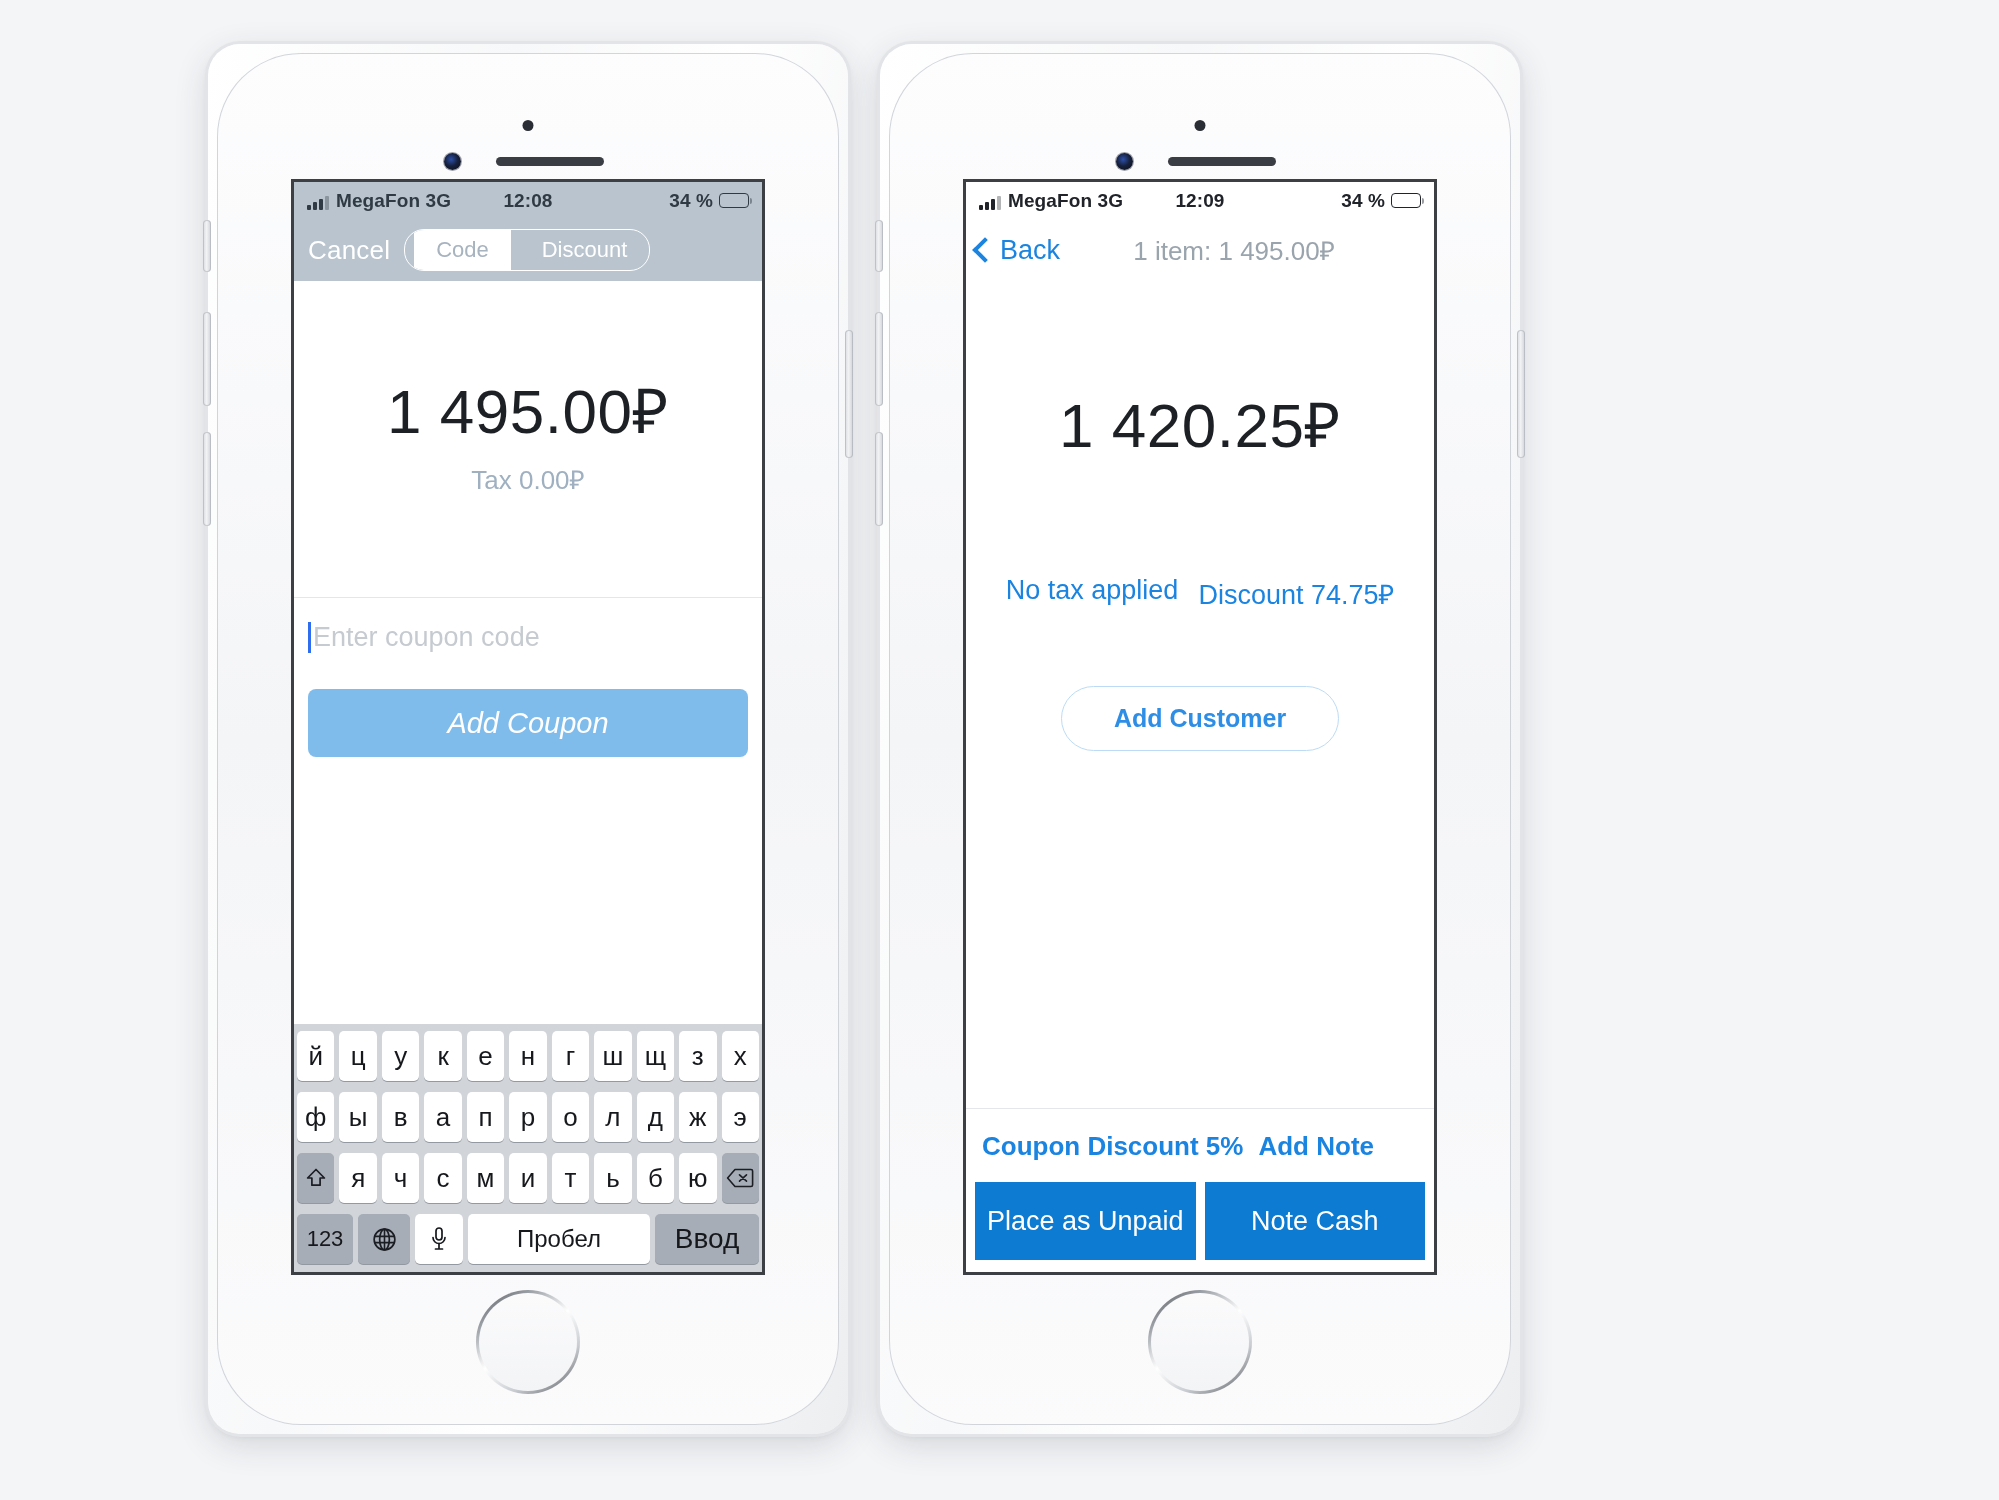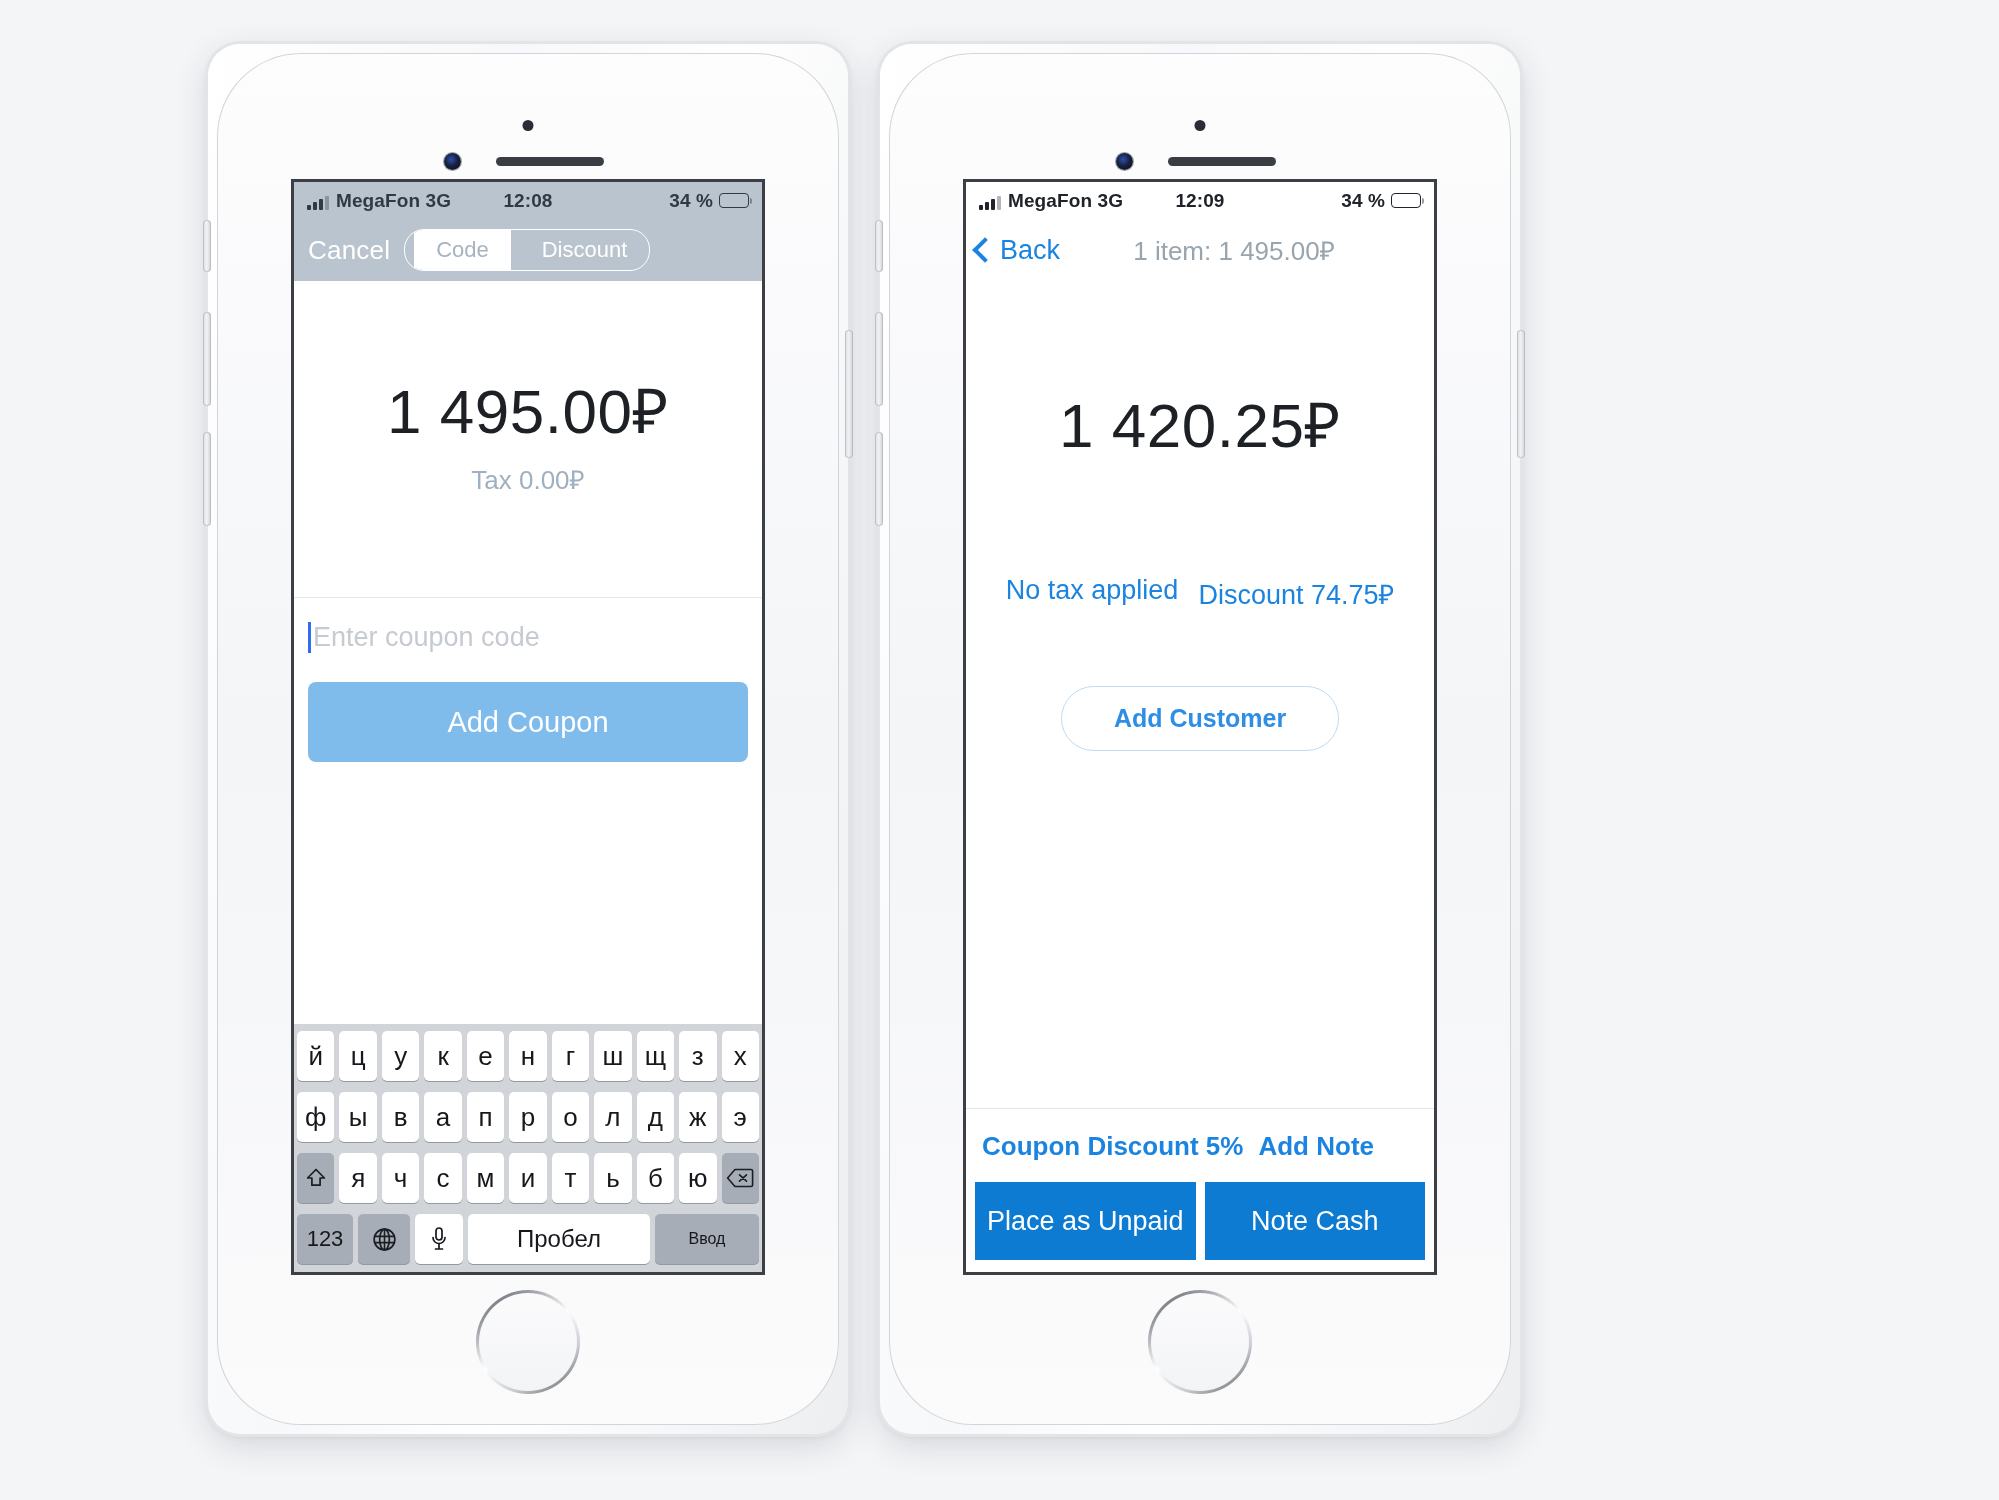--- a/index.html
+++ b/index.html
@@ -247,30 +247,31 @@
     background: #2f6df0;
     margin-right: 2px;
     flex: none;
   }
   .coupon-placeholder {
     font-size: 27px;
     color: #c6cbd1;
     font-weight: 300;
   }
   .add-coupon-btn {
-    margin: 6px 14px 14px 14px;
-    height: 80px;
+    margin: 13px 14px 14px 14px;
+    height: 68px;
     background: #7fbcec;
     border-radius: 8px;
     display: flex;
     align-items: center;
     justify-content: center;
     color: #ffffff;
     font-size: 29px;
     flex: none;
+    font-style: italic;
   }
 
   
   .keyboard {
     background: #d1d5da;
     padding: 7px 3px 6px 3px;
     box-sizing: border-box;
     margin-top: auto;
     flex: none;
   }
@@ -297,21 +298,21 @@
   .key-dark {
     background: #a6adb6;
     flex: 0 0 52px;
     color: #1b1e23;
   }
   .key-bottom { height: 50px; }
   .key-123 { flex: 0 0 56px; background: #a6adb6; font-size: 22px; }
   .key-globe { flex: 0 0 52px; background: #a6adb6; }
   .key-mic { flex: 0 0 48px; background: #ffffff; }
   .key-space { flex: 1 1 auto; background: #ffffff; font-size: 24px; }
-  .key-enter { flex: 0 0 104px; background: #a6adb6; font-size: 16px; }
+  .key-enter { flex: 0 0 104px; background: #a6adb6; font-size: 28px; }
   .kb-row-3 { gap: 5px; }
   .kb-row-3 .key { flex: 1 1 0; }
 
   
   .navbar-white {
     height: 62px;
     display: flex;
     align-items: center;
     padding: 0 10px;
     box-sizing: border-box;

